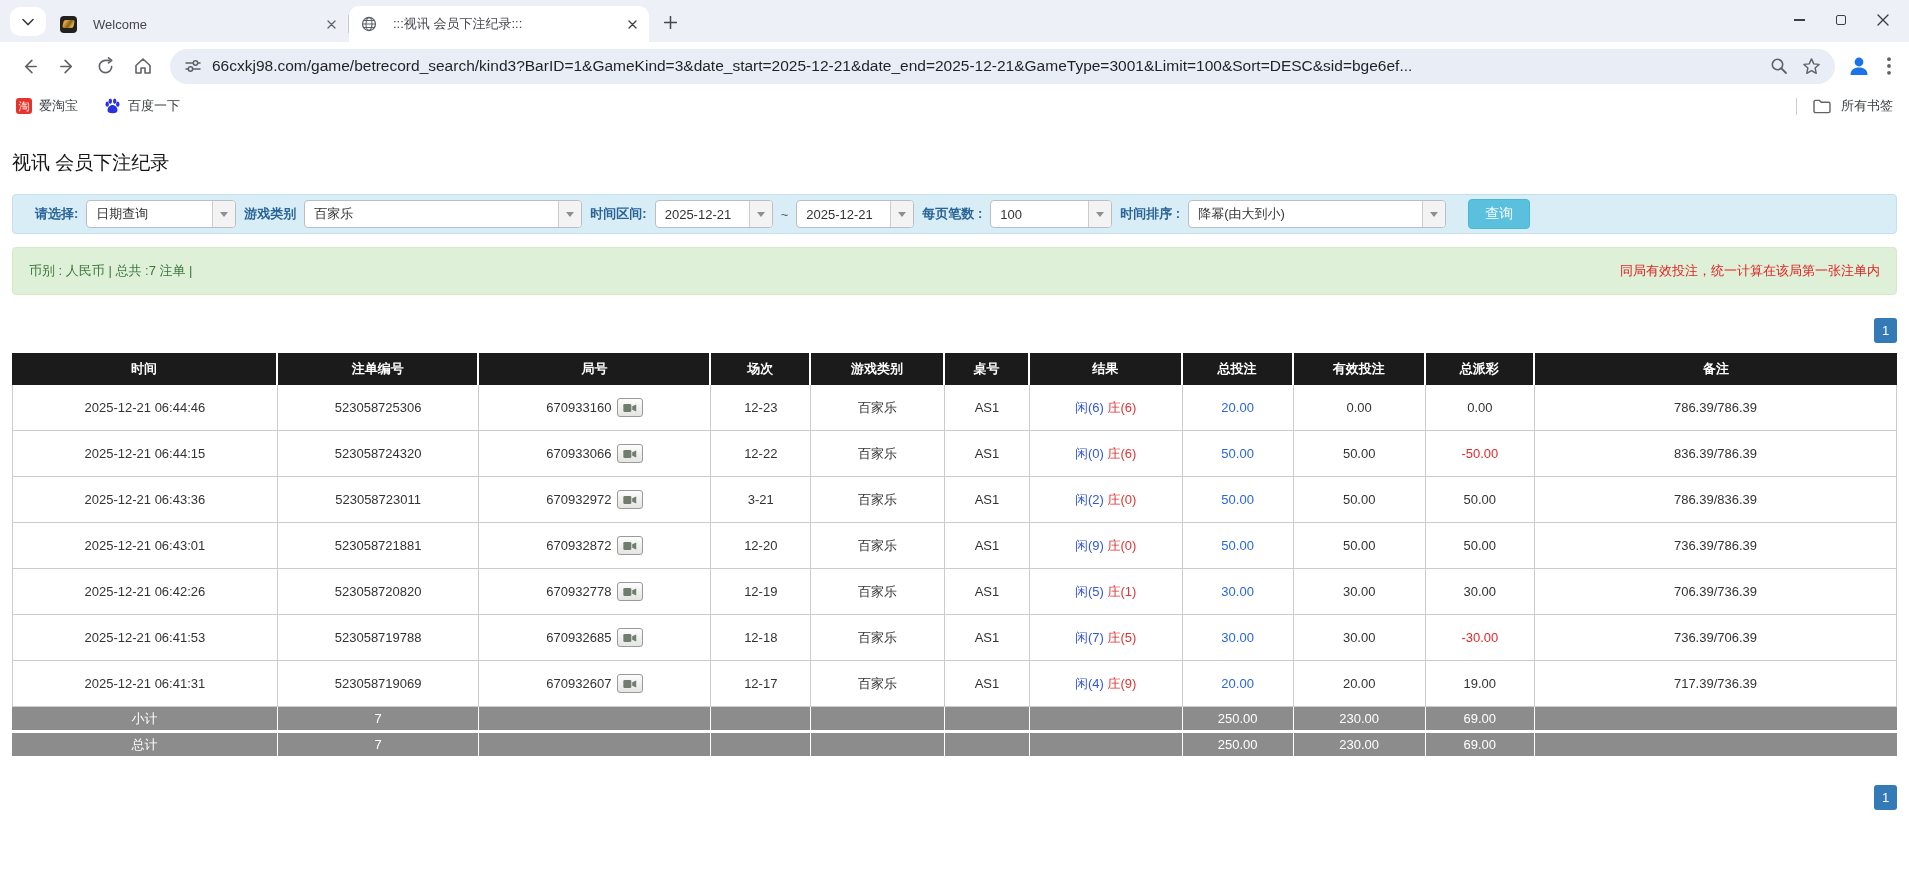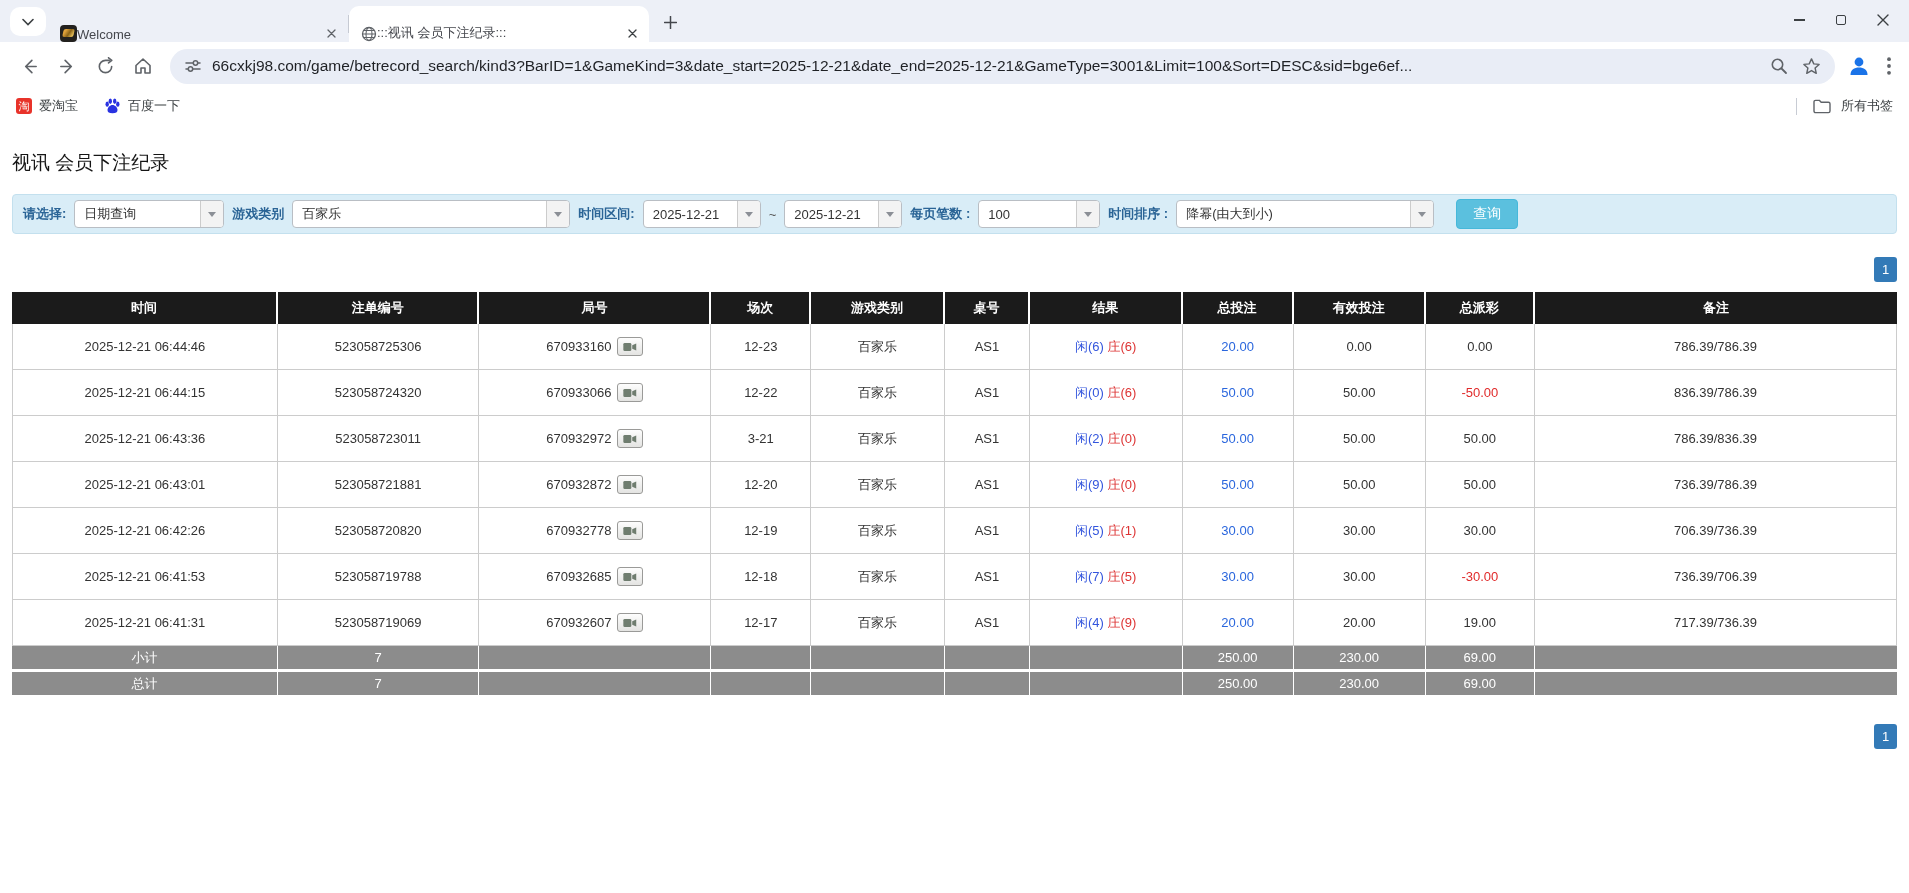--- a/index.html
+++ b/index.html
@@ -7,21 +7,21 @@
   body {
     width:1909px; height:893px; overflow:hidden; background:#fff;
     font-family:"Liberation Sans","DejaVu Sans",sans-serif;
     -webkit-font-smoothing:antialiased;
   }
   .window { width:1909px; height:893px; display:flex; flex-direction:column; }
 
   
   .tabstrip { height:42px; background:#edf0f7; position:relative; display:flex; align-items:flex-end; padding-left:48px; flex:none; }
   .tab-search-btn { position:absolute; left:10px; top:7px; width:36px; height:29px; background:#fff; border-radius:10px; display:flex; align-items:center; justify-content:center; }
-  .tab { width:300px; height:36px; display:flex; align-items:flex-end; gap:0; padding:0 8px 0 12px; border-radius:10px 10px 0 0; }
+  .tab { width:300px; height:36px; display:flex; align-items:center; gap:16px; padding:0 8px 0 12px; border-radius:10px 10px 0 0; }
   .tab.active { background:#fff; }
   .tab .title { flex:1; font-size:13px; color:#45474d; white-space:nowrap; overflow:hidden; }
   .tab-close { width:18px; height:18px; border-radius:50%; display:flex; align-items:center; justify-content:center; flex:none; }
   .tab-divider { width:1px; height:18px; background:#c6cad3; margin-bottom:9px; }
   .favicon-app { width:17px; height:17px; border-radius:4px; background:#23211e; position:relative; flex:none; }
   .favicon-app::after { content:""; position:absolute; left:3px; top:4px; width:11px; height:8px;
       background:linear-gradient(115deg,#e0a23a 20%,#8a6317 55%,#e8c15a 90%); border-radius:2px; transform:skewX(-12deg); }
   .newtab-btn { width:30px; height:30px; margin:0 0 5px 6px; display:flex; align-items:center; justify-content:center; }
   .win-controls { position:absolute; right:10px; top:5px; display:flex; gap:10px; }
   .win-btn { width:32px; height:30px; display:flex; align-items:center; justify-content:center; }
@@ -38,21 +38,21 @@
   .bookmarks { height:32px; background:#fff; display:flex; align-items:center; padding:0 16px; font-size:13px; color:#3c4043; flex:none; }
   .bm-item { display:flex; align-items:center; gap:7px; margin-right:26px; }
   .bm-ico-tao { width:16px; height:16px; background:#e8332a; border-radius:3px; color:#fff; font-size:11px; line-height:16px; text-align:center; flex:none; }
   .bm-right { margin-left:auto; display:flex; align-items:center; gap:10px; }
   .bm-divider { width:1px; height:17px; background:#c8ccd4; margin-right:6px; }
 
   
   .page { flex:1; background:#fff; padding:0 12px; overflow:hidden; }
   .page-title { font-size:19px; color:#151515; margin:28px 0 18px 0; font-weight:normal; }
 
-  .filter-bar { background:#d9edf7; border:1px solid #c3e0ee; border-radius:4px; height:40px; display:flex; align-items:center; padding:0 10px; gap:8px; }
+  .filter-bar { background:#d9edf7; border:1px solid #c3e0ee; border-radius:4px; height:40px; display:flex; align-items:center; padding:0 22px; gap:8px; }
   .f-label { color:#2a6496; font-size:13px; font-weight:bold; white-space:nowrap; }
   .combo { display:inline-flex; align-items:stretch; background:#fff; border:1px solid #b9bec4; border-radius:4px; height:28px; overflow:hidden; }
   .combo .val { font-size:13px; color:#333; padding:0 9px; display:flex; align-items:center; flex:1; white-space:nowrap; }
   .combo .arr { width:23px; background:#f3f3f3; border-left:1px solid #ccc; display:flex; align-items:center; justify-content:center; }
   .caret { width:0; height:0; border-left:4px solid transparent; border-right:4px solid transparent; border-top:5px solid #8b8f96; }
   .w-select { width:150px; } .w-game { width:278px; } .w-date { width:118px; } .w-limit { width:122px; } .w-sort { width:258px; }
   .tilde { font-size:13px; color:#555; }
   .search-btn { background:#5bc0de; border:1px solid #46b8da; color:#fff; font-size:14px; height:30px; padding:0 16px; border-radius:4px; margin-left:14px; }
 
   .summary-bar { margin-top:13px; background:#dff0d8; border:1px solid #d6e9c6; border-radius:4px; height:48px; display:flex; align-items:center; justify-content:space-between; padding:0 16px; }
@@ -261,20 +261,24 @@
       <span class="combo w-sort">
         <span class="val">降幂(由大到小)</span>
         <span class="arr">
             <span class="caret"></span>
           </span>
       </span>
 
       <button class="search-btn">查询</button>
     </div>
 
+    <div class="summary-bar">
+      <span class="summary-left">币别 : 人民币 | 总共 :7 注单 |</span>
+      <span class="summary-right">同局有效投注，统一计算在该局第一张注单内</span>
+    </div>
 
     <div class="pager-row">
       <span class="page-btn">1</span>
     </div>
 
     <table class="bet-table">
       <colgroup>
         <col style="width:14.1%">
           <col style="width:10.7%">
           <col style="width:12.3%">

